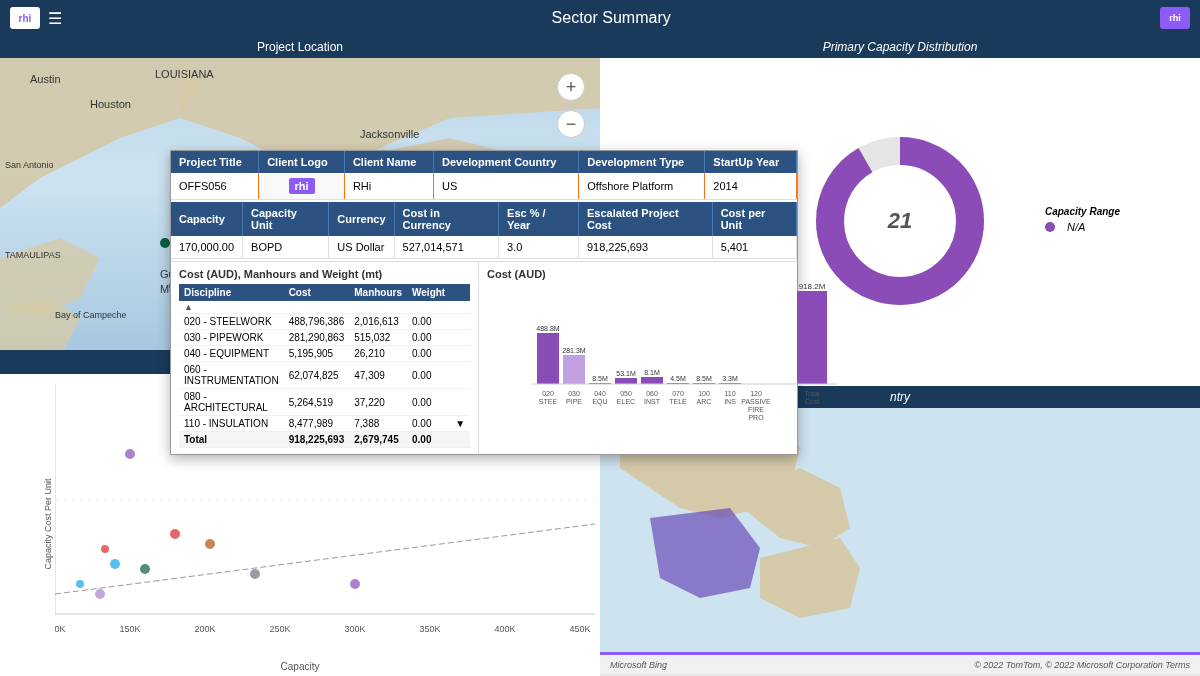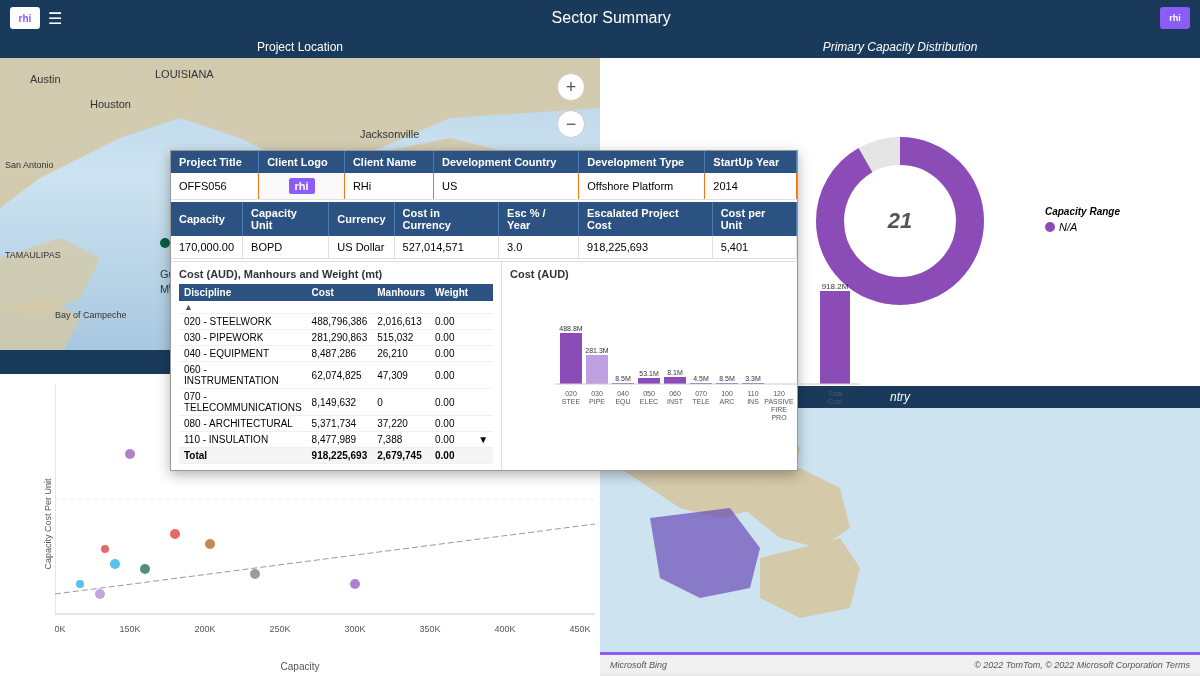--- a/index.html
+++ b/index.html
@@ -121,21 +121,21 @@
     .donut-legend {
       position: absolute;
       right: 20px;
       top: 50%;
       transform: translateY(-50%);
       font-size: 11px;
     }
     .legend-item {
       display: flex;
       align-items: center;
-      gap: 4px;
+      gap: 12px;
       margin-bottom: 3px;
     }
     .legend-dot {
       width: 10px;
       height: 10px;
       border-radius: 50%;
     }
 
     
     .modal-overlay {
@@ -549,42 +549,35 @@
             </tr>
             <tr>
               <td>030 - PIPEWORK</td>
               <td>281,290,863</td>
               <td>515,032</td>
               <td>0.00</td>
               <td></td>
             </tr>
             <tr>
               <td>040 - EQUIPMENT</td>
-              <td>8,487,286</td>
+              <td>5,195,905</td>
               <td>26,210</td>
               <td>0.00</td>
               <td></td>
             </tr>
             <tr>
               <td>060 - INSTRUMENTATION</td>
               <td>62,074,825</td>
               <td>47,309</td>
               <td>0.00</td>
               <td></td>
             </tr>
             <tr>
-              <td>070 - TELECOMMUNICATIONS</td>
-              <td>8,149,632</td>
-              <td>0</td>
-              <td>0.00</td>
-              <td></td>
-            </tr>
-            <tr>
               <td>080 - ARCHITECTURAL</td>
-              <td>5,371,734</td>
+              <td>5,264,519</td>
               <td>37,220</td>
               <td>0.00</td>
               <td></td>
             </tr>
             <tr>
               <td>110 - INSULATION</td>
               <td>8,477,989</td>
               <td>7,388</td>
               <td>0.00</td>
               <td style="font-size:10px;text-align:center;">▼</td>

